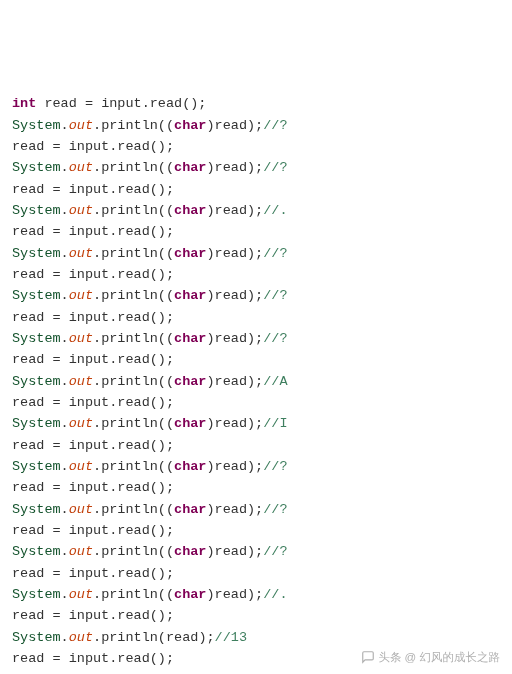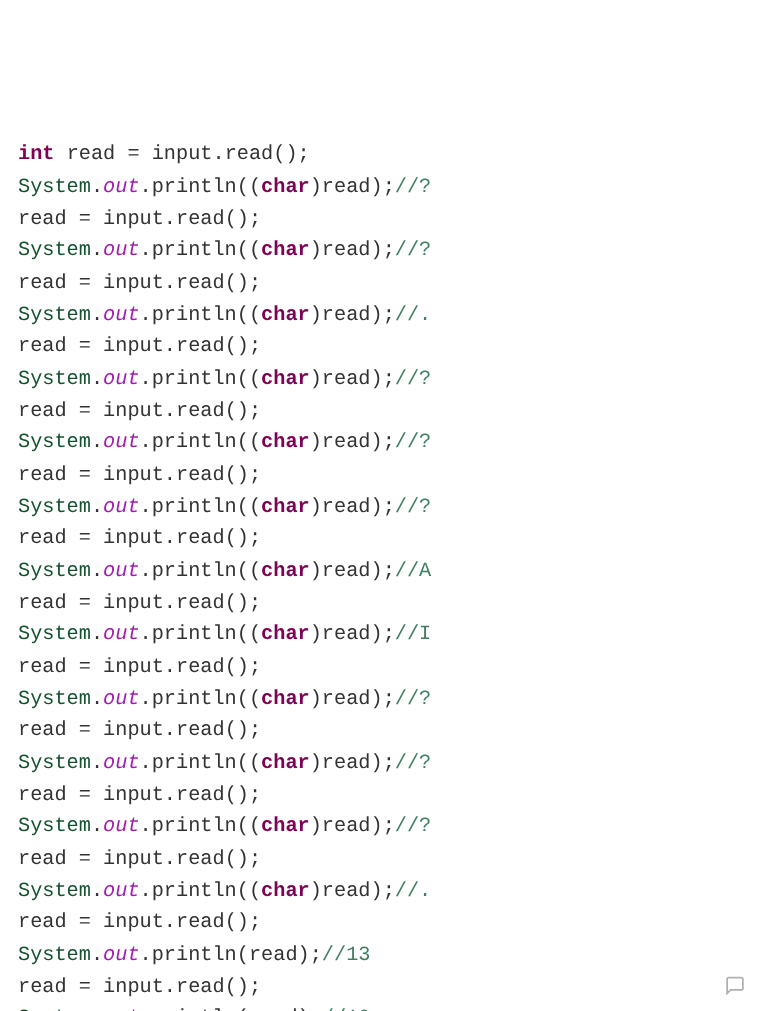--- a/index.html
+++ b/index.html
@@ -16,21 +16,21 @@
       height: 674px;
       box-sizing: border-box;
       overflow: hidden;
     }
     .line {
       display: block;
     }
     .kw { color: #7f0055; font-weight: bold; }      
     .ident { color: #333333; }                       
     .clazz { color: #14532d; }                       
-    .field { color: #a21caf; font-style: italic; }  
+    .field { color: #c2410c; font-style: italic; }  
     .punct { color: #333333; }
     .comment { color: #3f7f5f; }
     .watermark {
       position: absolute;
       bottom: 8px;
       right: 12px;
       font-family: Arial, "PingFang SC", "Microsoft YaHei", sans-serif;
       font-size: 11.5px;
       color: #b0b0b0;
       white-space: nowrap;
@@ -44,17 +44,17 @@
 </head>
 <body>
 
 
 
 <div id="code-container"><span class="line"><span class="kw">int</span> <span class="ident">read</span><span class="punct"> = </span><span class="ident">input</span><span class="punct">.</span><span class="ident">read</span><span class="punct">();</span></span><span class="line"><span class="clazz">System</span><span class="punct">.</span><span class="field">out</span><span class="punct">.</span><span class="ident">println</span><span class="punct">((</span><span class="kw">char</span><span class="punct">)</span><span class="ident">read</span><span class="punct">);</span><span class="comment">//?</span></span><span class="line"><span class="ident">read</span><span class="punct"> = </span><span class="ident">input</span><span class="punct">.</span><span class="ident">read</span><span class="punct">();</span></span><span class="line"><span class="clazz">System</span><span class="punct">.</span><span class="field">out</span><span class="punct">.</span><span class="ident">println</span><span class="punct">((</span><span class="kw">char</span><span class="punct">)</span><span class="ident">read</span><span class="punct">);</span><span class="comment">//?</span></span><span class="line"><span class="ident">read</span><span class="punct"> = </span><span class="ident">input</span><span class="punct">.</span><span class="ident">read</span><span class="punct">();</span></span><span class="line"><span class="clazz">System</span><span class="punct">.</span><span class="field">out</span><span class="punct">.</span><span class="ident">println</span><span class="punct">((</span><span class="kw">char</span><span class="punct">)</span><span class="ident">read</span><span class="punct">);</span><span class="comment">//.</span></span><span class="line"><span class="ident">read</span><span class="punct"> = </span><span class="ident">input</span><span class="punct">.</span><span class="ident">read</span><span class="punct">();</span></span><span class="line"><span class="clazz">System</span><span class="punct">.</span><span class="field">out</span><span class="punct">.</span><span class="ident">println</span><span class="punct">((</span><span class="kw">char</span><span class="punct">)</span><span class="ident">read</span><span class="punct">);</span><span class="comment">//?</span></span><span class="line"><span class="ident">read</span><span class="punct"> = </span><span class="ident">input</span><span class="punct">.</span><span class="ident">read</span><span class="punct">();</span></span><span class="line"><span class="clazz">System</span><span class="punct">.</span><span class="field">out</span><span class="punct">.</span><span class="ident">println</span><span class="punct">((</span><span class="kw">char</span><span class="punct">)</span><span class="ident">read</span><span class="punct">);</span><span class="comment">//?</span></span><span class="line"><span class="ident">read</span><span class="punct"> = </span><span class="ident">input</span><span class="punct">.</span><span class="ident">read</span><span class="punct">();</span></span><span class="line"><span class="clazz">System</span><span class="punct">.</span><span class="field">out</span><span class="punct">.</span><span class="ident">println</span><span class="punct">((</span><span class="kw">char</span><span class="punct">)</span><span class="ident">read</span><span class="punct">);</span><span class="comment">//?</span></span><span class="line"><span class="ident">read</span><span class="punct"> = </span><span class="ident">input</span><span class="punct">.</span><span class="ident">read</span><span class="punct">();</span></span><span class="line"><span class="clazz">System</span><span class="punct">.</span><span class="field">out</span><span class="punct">.</span><span class="ident">println</span><span class="punct">((</span><span class="kw">char</span><span class="punct">)</span><span class="ident">read</span><span class="punct">);</span><span class="comment">//A</span></span><span class="line"><span class="ident">read</span><span class="punct"> = </span><span class="ident">input</span><span class="punct">.</span><span class="ident">read</span><span class="punct">();</span></span><span class="line"><span class="clazz">System</span><span class="punct">.</span><span class="field">out</span><span class="punct">.</span><span class="ident">println</span><span class="punct">((</span><span class="kw">char</span><span class="punct">)</span><span class="ident">read</span><span class="punct">);</span><span class="comment">//I</span></span><span class="line"><span class="ident">read</span><span class="punct"> = </span><span class="ident">input</span><span class="punct">.</span><span class="ident">read</span><span class="punct">();</span></span><span class="line"><span class="clazz">System</span><span class="punct">.</span><span class="field">out</span><span class="punct">.</span><span class="ident">println</span><span class="punct">((</span><span class="kw">char</span><span class="punct">)</span><span class="ident">read</span><span class="punct">);</span><span class="comment">//?</span></span><span class="line"><span class="ident">read</span><span class="punct"> = </span><span class="ident">input</span><span class="punct">.</span><span class="ident">read</span><span class="punct">();</span></span><span class="line"><span class="clazz">System</span><span class="punct">.</span><span class="field">out</span><span class="punct">.</span><span class="ident">println</span><span class="punct">((</span><span class="kw">char</span><span class="punct">)</span><span class="ident">read</span><span class="punct">);</span><span class="comment">//?</span></span><span class="line"><span class="ident">read</span><span class="punct"> = </span><span class="ident">input</span><span class="punct">.</span><span class="ident">read</span><span class="punct">();</span></span><span class="line"><span class="clazz">System</span><span class="punct">.</span><span class="field">out</span><span class="punct">.</span><span class="ident">println</span><span class="punct">((</span><span class="kw">char</span><span class="punct">)</span><span class="ident">read</span><span class="punct">);</span><span class="comment">//?</span></span><span class="line"><span class="ident">read</span><span class="punct"> = </span><span class="ident">input</span><span class="punct">.</span><span class="ident">read</span><span class="punct">();</span></span><span class="line"><span class="clazz">System</span><span class="punct">.</span><span class="field">out</span><span class="punct">.</span><span class="ident">println</span><span class="punct">((</span><span class="kw">char</span><span class="punct">)</span><span class="ident">read</span><span class="punct">);</span><span class="comment">//.</span></span><span class="line"><span class="ident">read</span><span class="punct"> = </span><span class="ident">input</span><span class="punct">.</span><span class="ident">read</span><span class="punct">();</span></span><span class="line"><span class="clazz">System</span><span class="punct">.</span><span class="field">out</span><span class="punct">.</span><span class="ident">println</span><span class="punct">(</span><span class="ident">read</span><span class="punct">);</span><span class="comment">//13</span></span><span class="line"><span class="ident">read</span><span class="punct"> = </span><span class="ident">input</span><span class="punct">.</span><span class="ident">read</span><span class="punct">();</span></span><span class="line"><span class="clazz">System</span><span class="punct">.</span><span class="field">out</span><span class="punct">.</span><span class="ident">println</span><span class="punct">(</span><span class="ident">read</span><span class="punct">);</span><span class="comment">//10</span></span></div>
 
 <div class="watermark">
   <svg width="14" height="14" viewBox="0 0 24 24" fill="none" stroke="#b0b0b0" stroke-width="2">
     <path d="M21 15a2 2 0 0 1-2 2H7l-4 4V5a2 2 0 0 1 2-2h14a2 2 0 0 1 2 2z"></path>
-  </svg>
+  </svg><span class="wm-text">头条 @ 幻风的成长之路</span>
 </div>
 
 
 
 
 </body></html>

